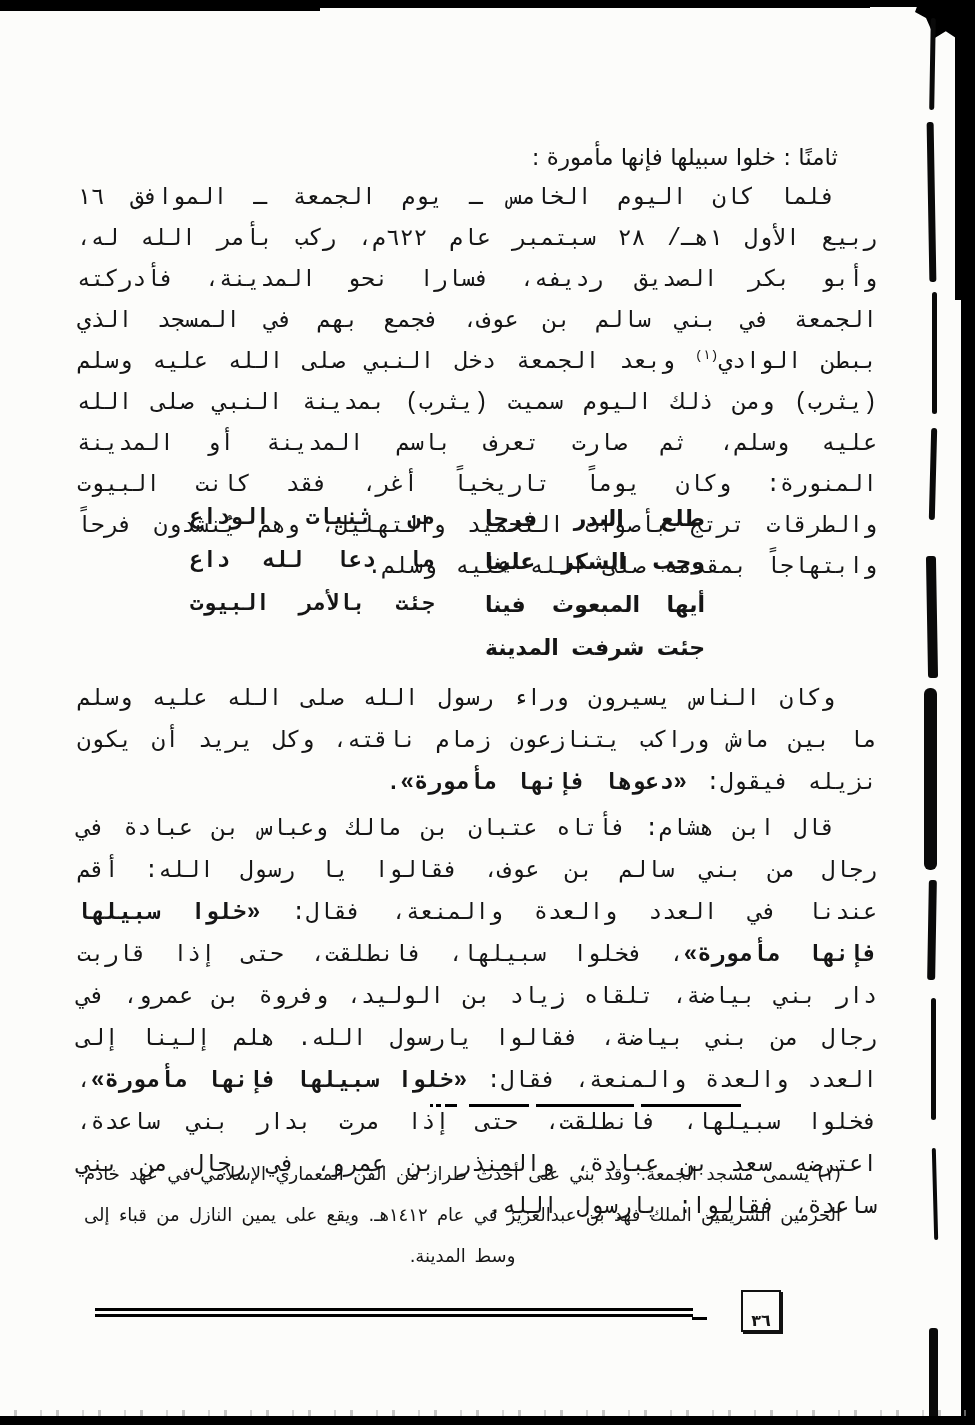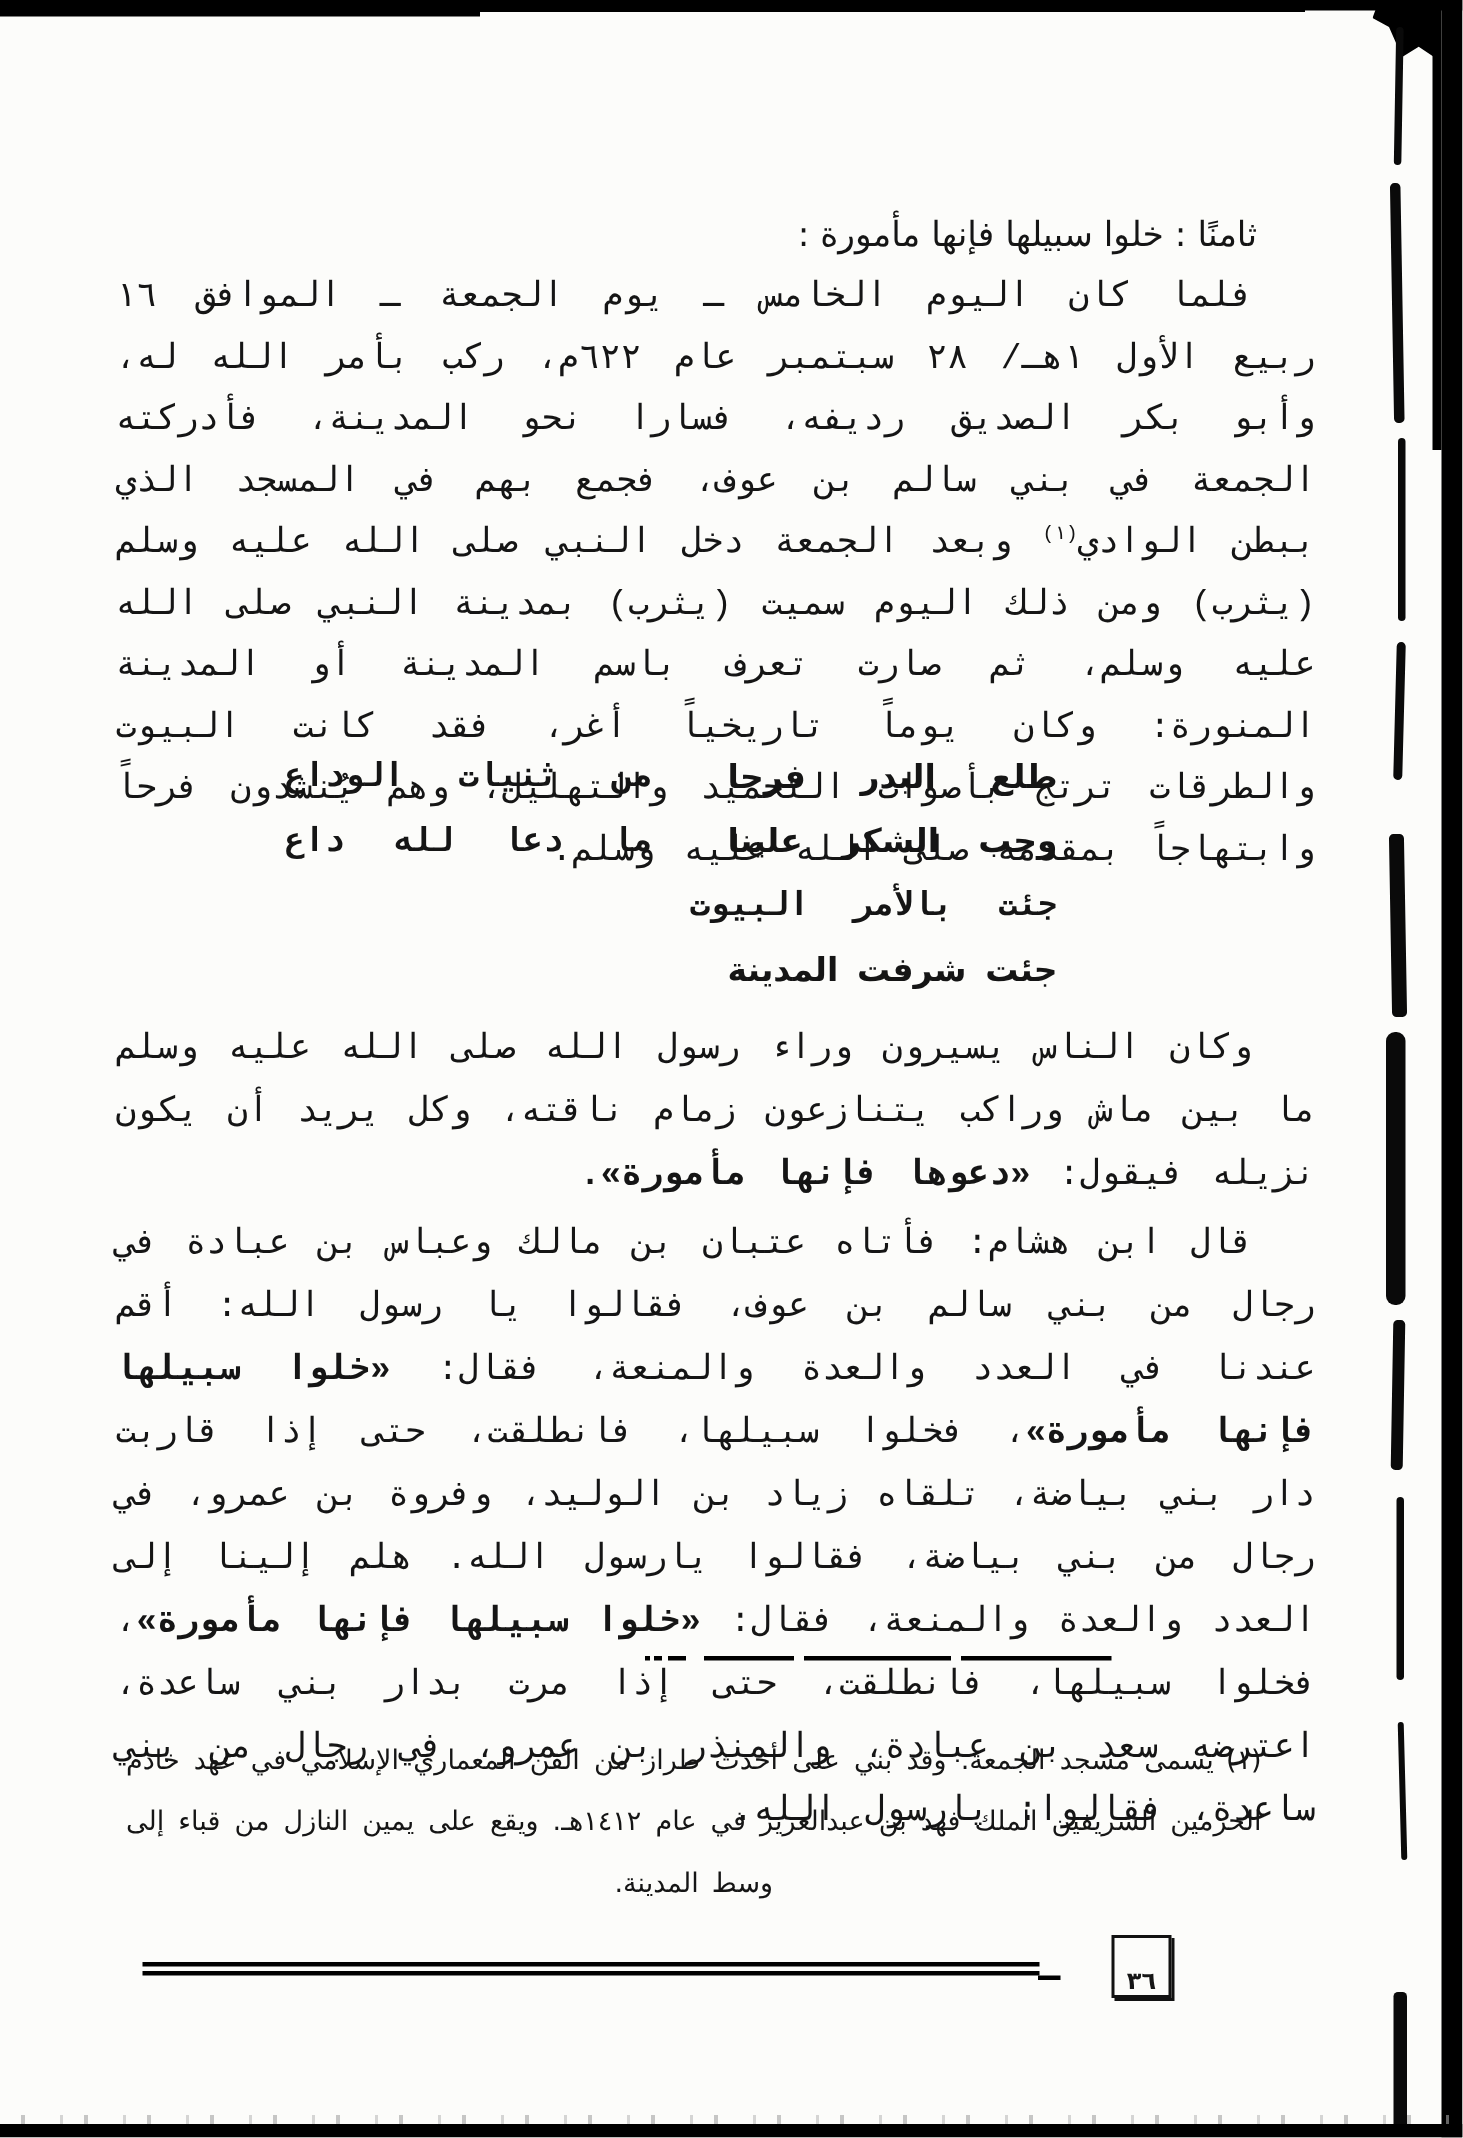--- a/index.html
+++ b/index.html
@@ -118,20 +118,21 @@
 <div class="poem">
   <div class="verse-row">
     <span class="hemi hemi-a">طلع البدر فرحا</span>
     <span class="hemi hemi-b">من ثنيات الوداع</span>
   </div>
   <div class="verse-row">
     <span class="hemi hemi-a">وجب الشكر علينا</span>
     <span class="hemi hemi-b">ما دعا لله داع</span>
   </div>
   <div class="verse-row">
+    <span class="hemi hemi-a">أيها المبعوث فينا</span>
     <span class="hemi hemi-b">جئت بالأمر البيوت</span>
   </div>
   <div class="verse-row">
     <span class="hemi hemi-a">جئت شرفت المدينة</span>
   </div>
 </div>
 
 <p class="body-text p2"><span class="indent"></span><span>وكان الناس يسيرون وراء رسول الله صلى الله عليه وسلم ما بين ماش وراكب يتنازعون زمام ناقته، وكل يريد أن يكون نزيله فيقول: </span><span class="b">«دعوها فإنها مأمورة».</span></p>
 
 <p class="body-text p3"><span class="indent"></span><span>قال ابن هشام: فأتاه عتبان بن مالك وعباس بن عبادة في رجال من بني سالم بن عوف، فقالوا يا رسول الله: أقم عندنا في العدد والعدة والمنعة، فقال: </span><span class="b">«خلوا سبيلها فإنها مأمورة»</span><span>، فخلوا سبيلها، فانطلقت، حتى إذا قاربت دار بني بياضة، تلقاه زياد بن الوليد، وفروة بن عمرو، في رجال من بني بياضة، فقالوا يارسول الله. هلم إلينا إلى العدد والعدة والمنعة، فقال: </span><span class="b">«خلوا سبيلها فإنها مأمورة»</span><span>، فخلوا سبيلها، فانطلقت، حتى إذا مرت بدار بني ساعدة، اعترضه سعد بن عبادة، والمنذر بن عمرو، في رجال من بني ساعدة، فقالوا: يارسول الله.</span></p>

